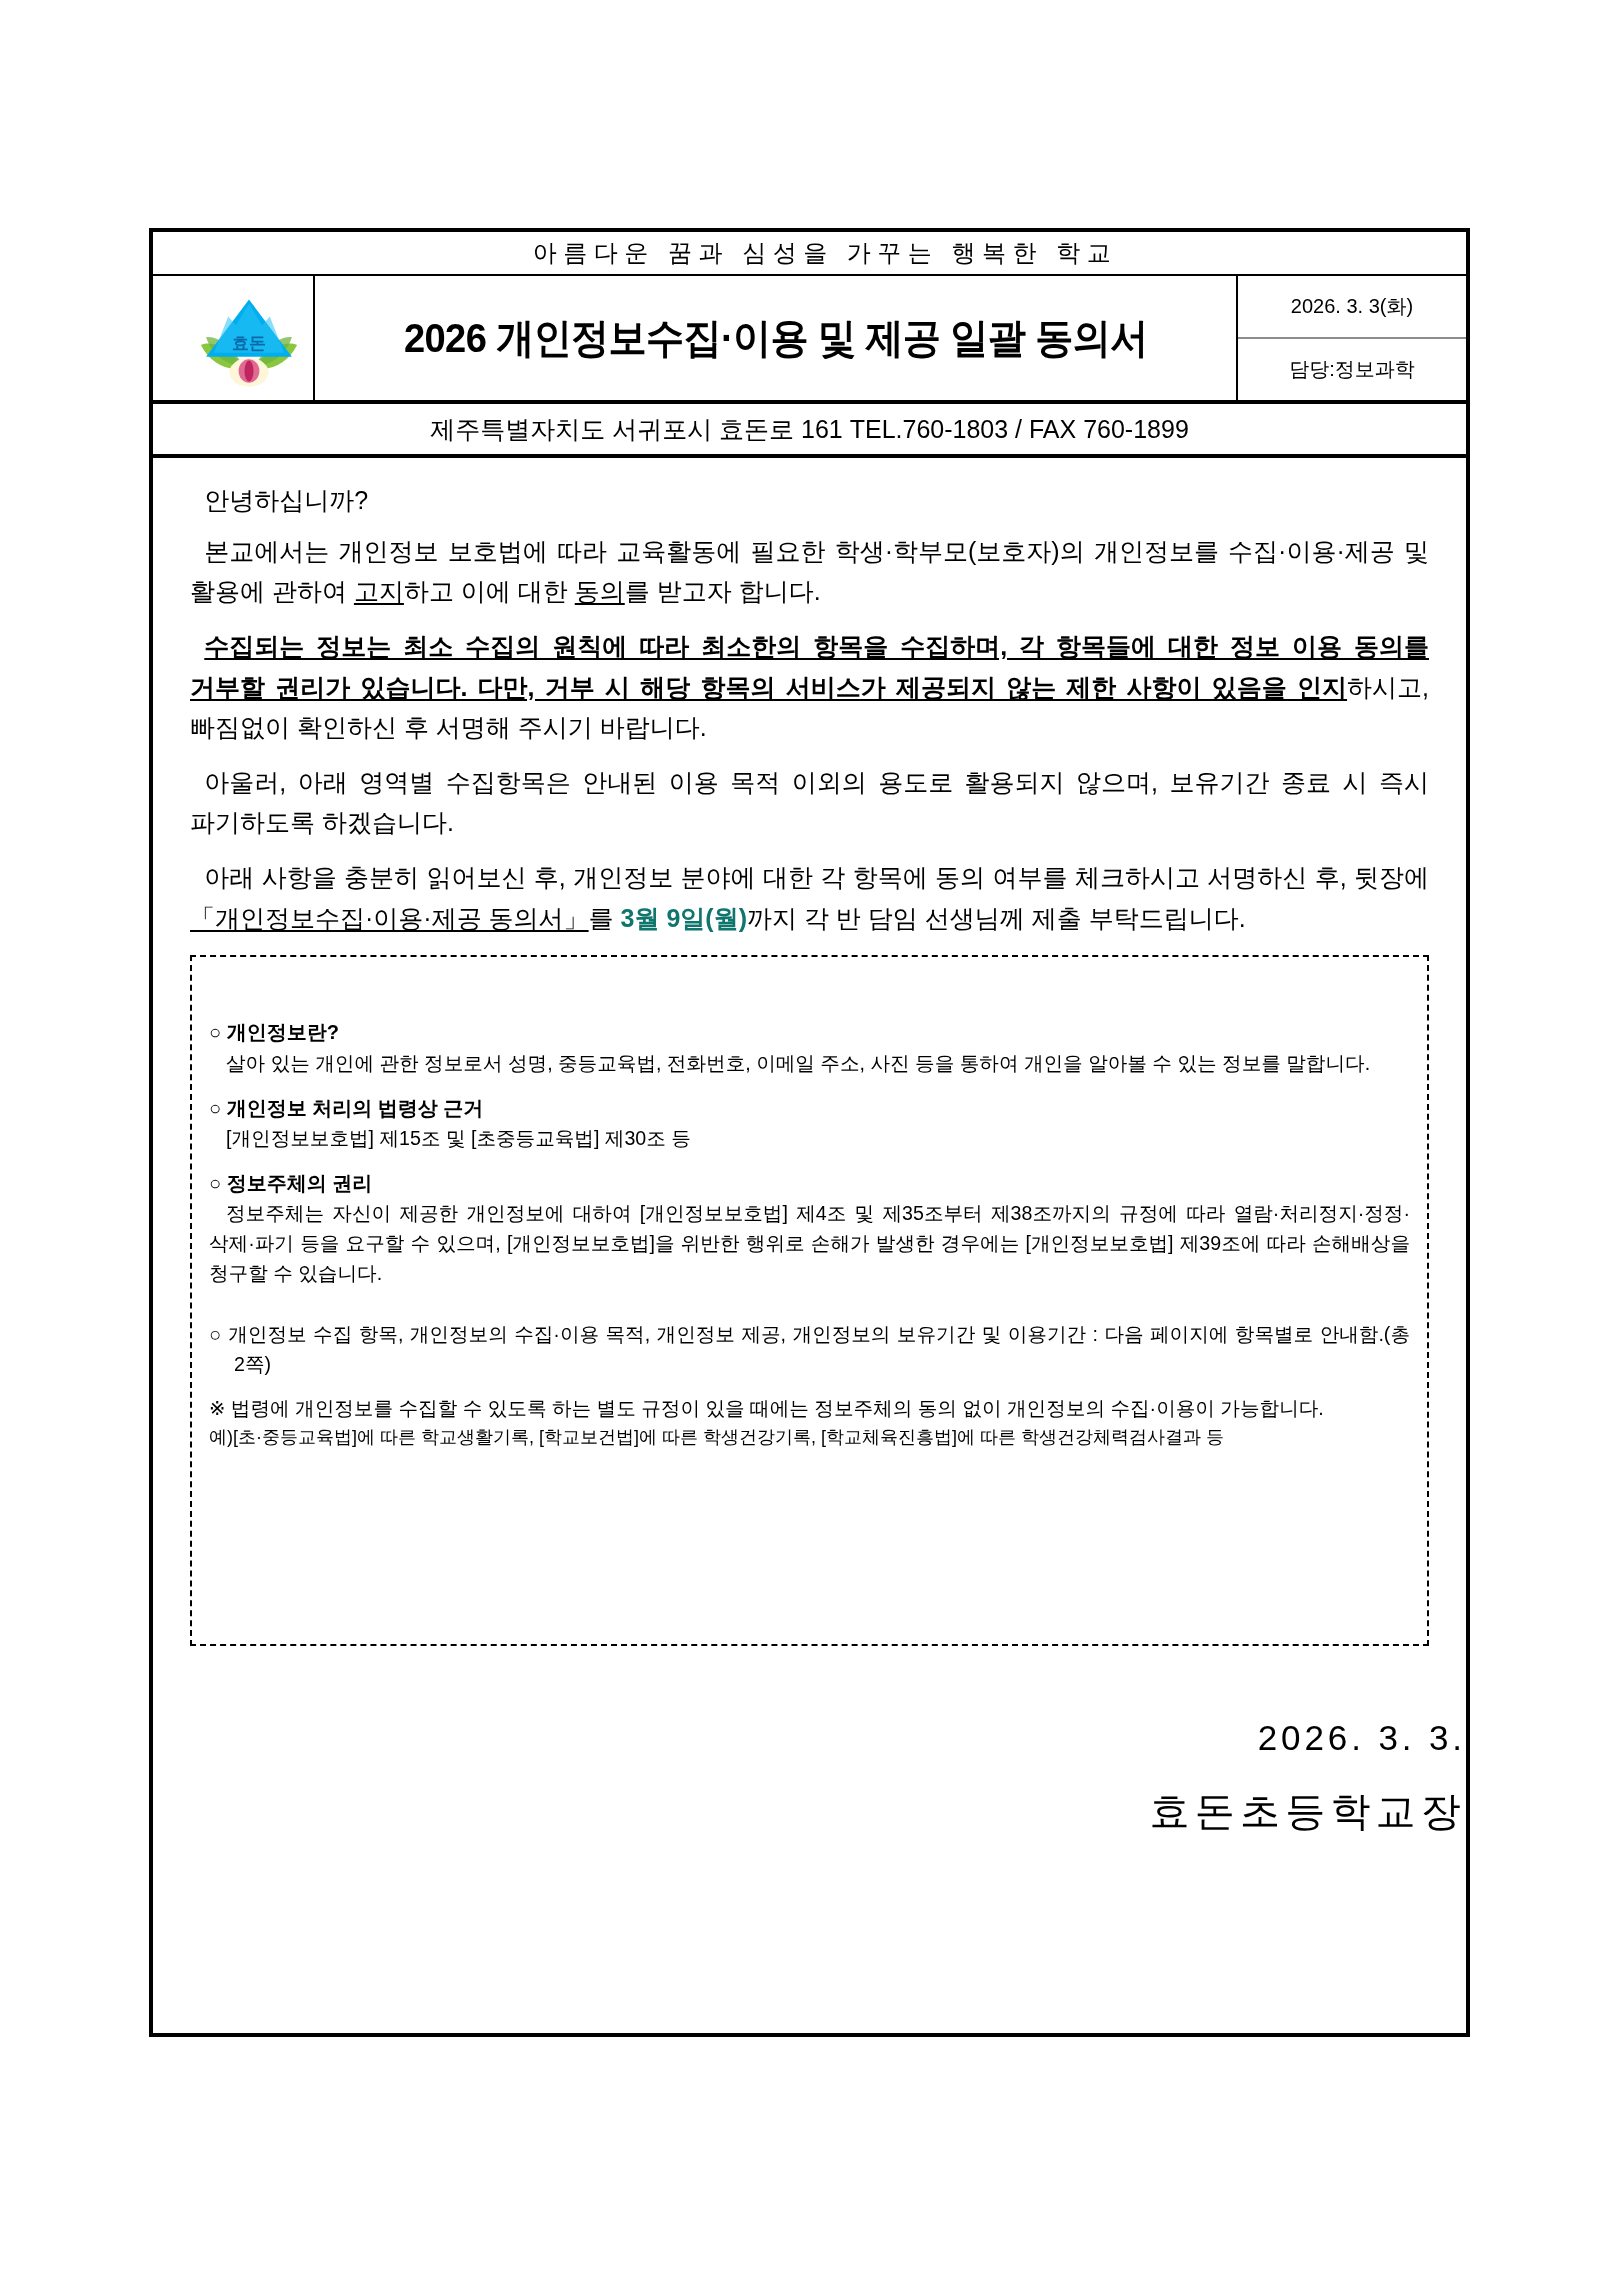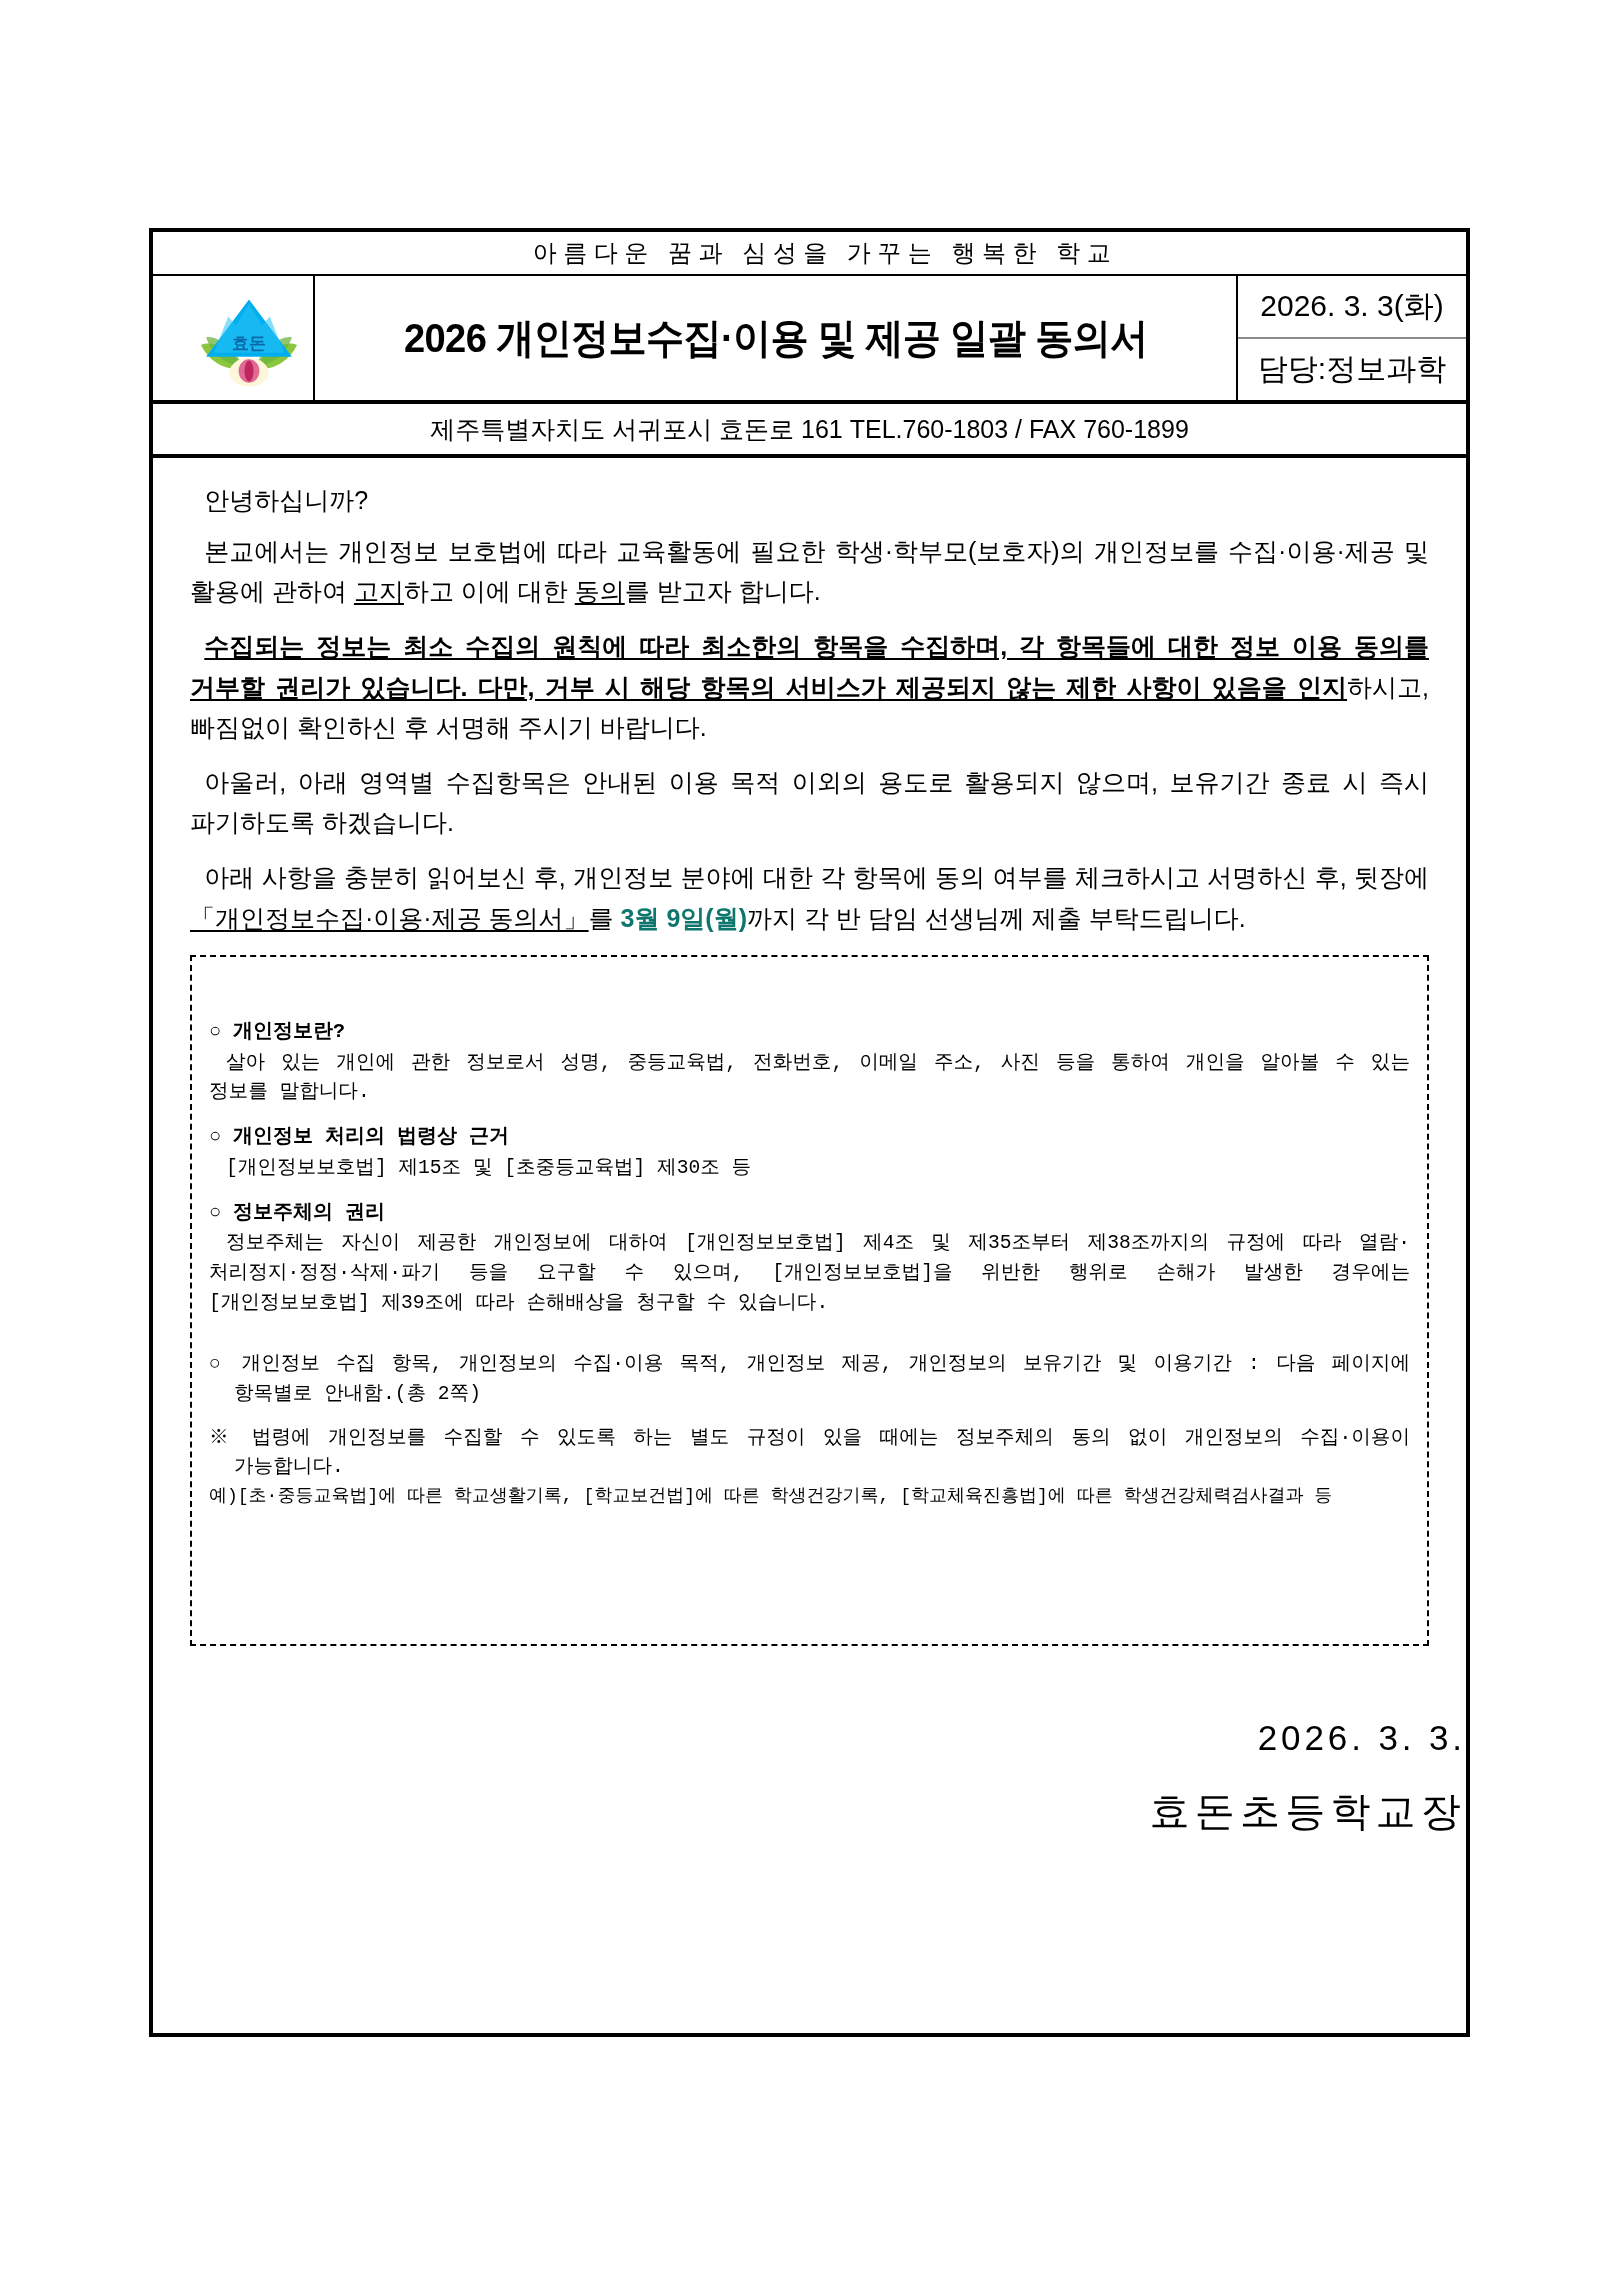--- a/index.html
+++ b/index.html
@@ -80,21 +80,21 @@
     border-left: 2px solid #000;
     display: flex;
     flex-direction: column;
   }
   .hdr-meta-date,
   .hdr-meta-dept {
     flex: 1 1 50%;
     display: flex;
     align-items: center;
     justify-content: center;
-    font-size: 30px;
+    font-size: 20px;
     white-space: nowrap;
   }
   .hdr-meta-date { border-bottom: 2px solid #8c8c8c; }
 
   .hdr-addr {
     height: 50px;
     border-bottom: 4.6px solid #000;
     display: flex;
     align-items: center;
     justify-content: center;
@@ -143,21 +143,21 @@
   }
 
   
   .notice {
     margin: 17px 37px 0 37px;
     border: 2.6px dashed #000;
     height: 691px;
     box-sizing: border-box;
     padding: 60px 17px 0 17px;
   }
-  .n-item { margin-bottom: 14.3px; font-family: Liberation Mono, monospace; }
+  .n-item { margin-bottom: 14.3px; }
   .n-head {
     font-size: 20px;
     font-weight: 700;
     line-height: 1.5;
     margin: 0 0 1.3px 0;
   }
   .n-head .circ { font-weight: 400; }
   .n-body {
     font-size: 19.6px;
     line-height: 1.52;

